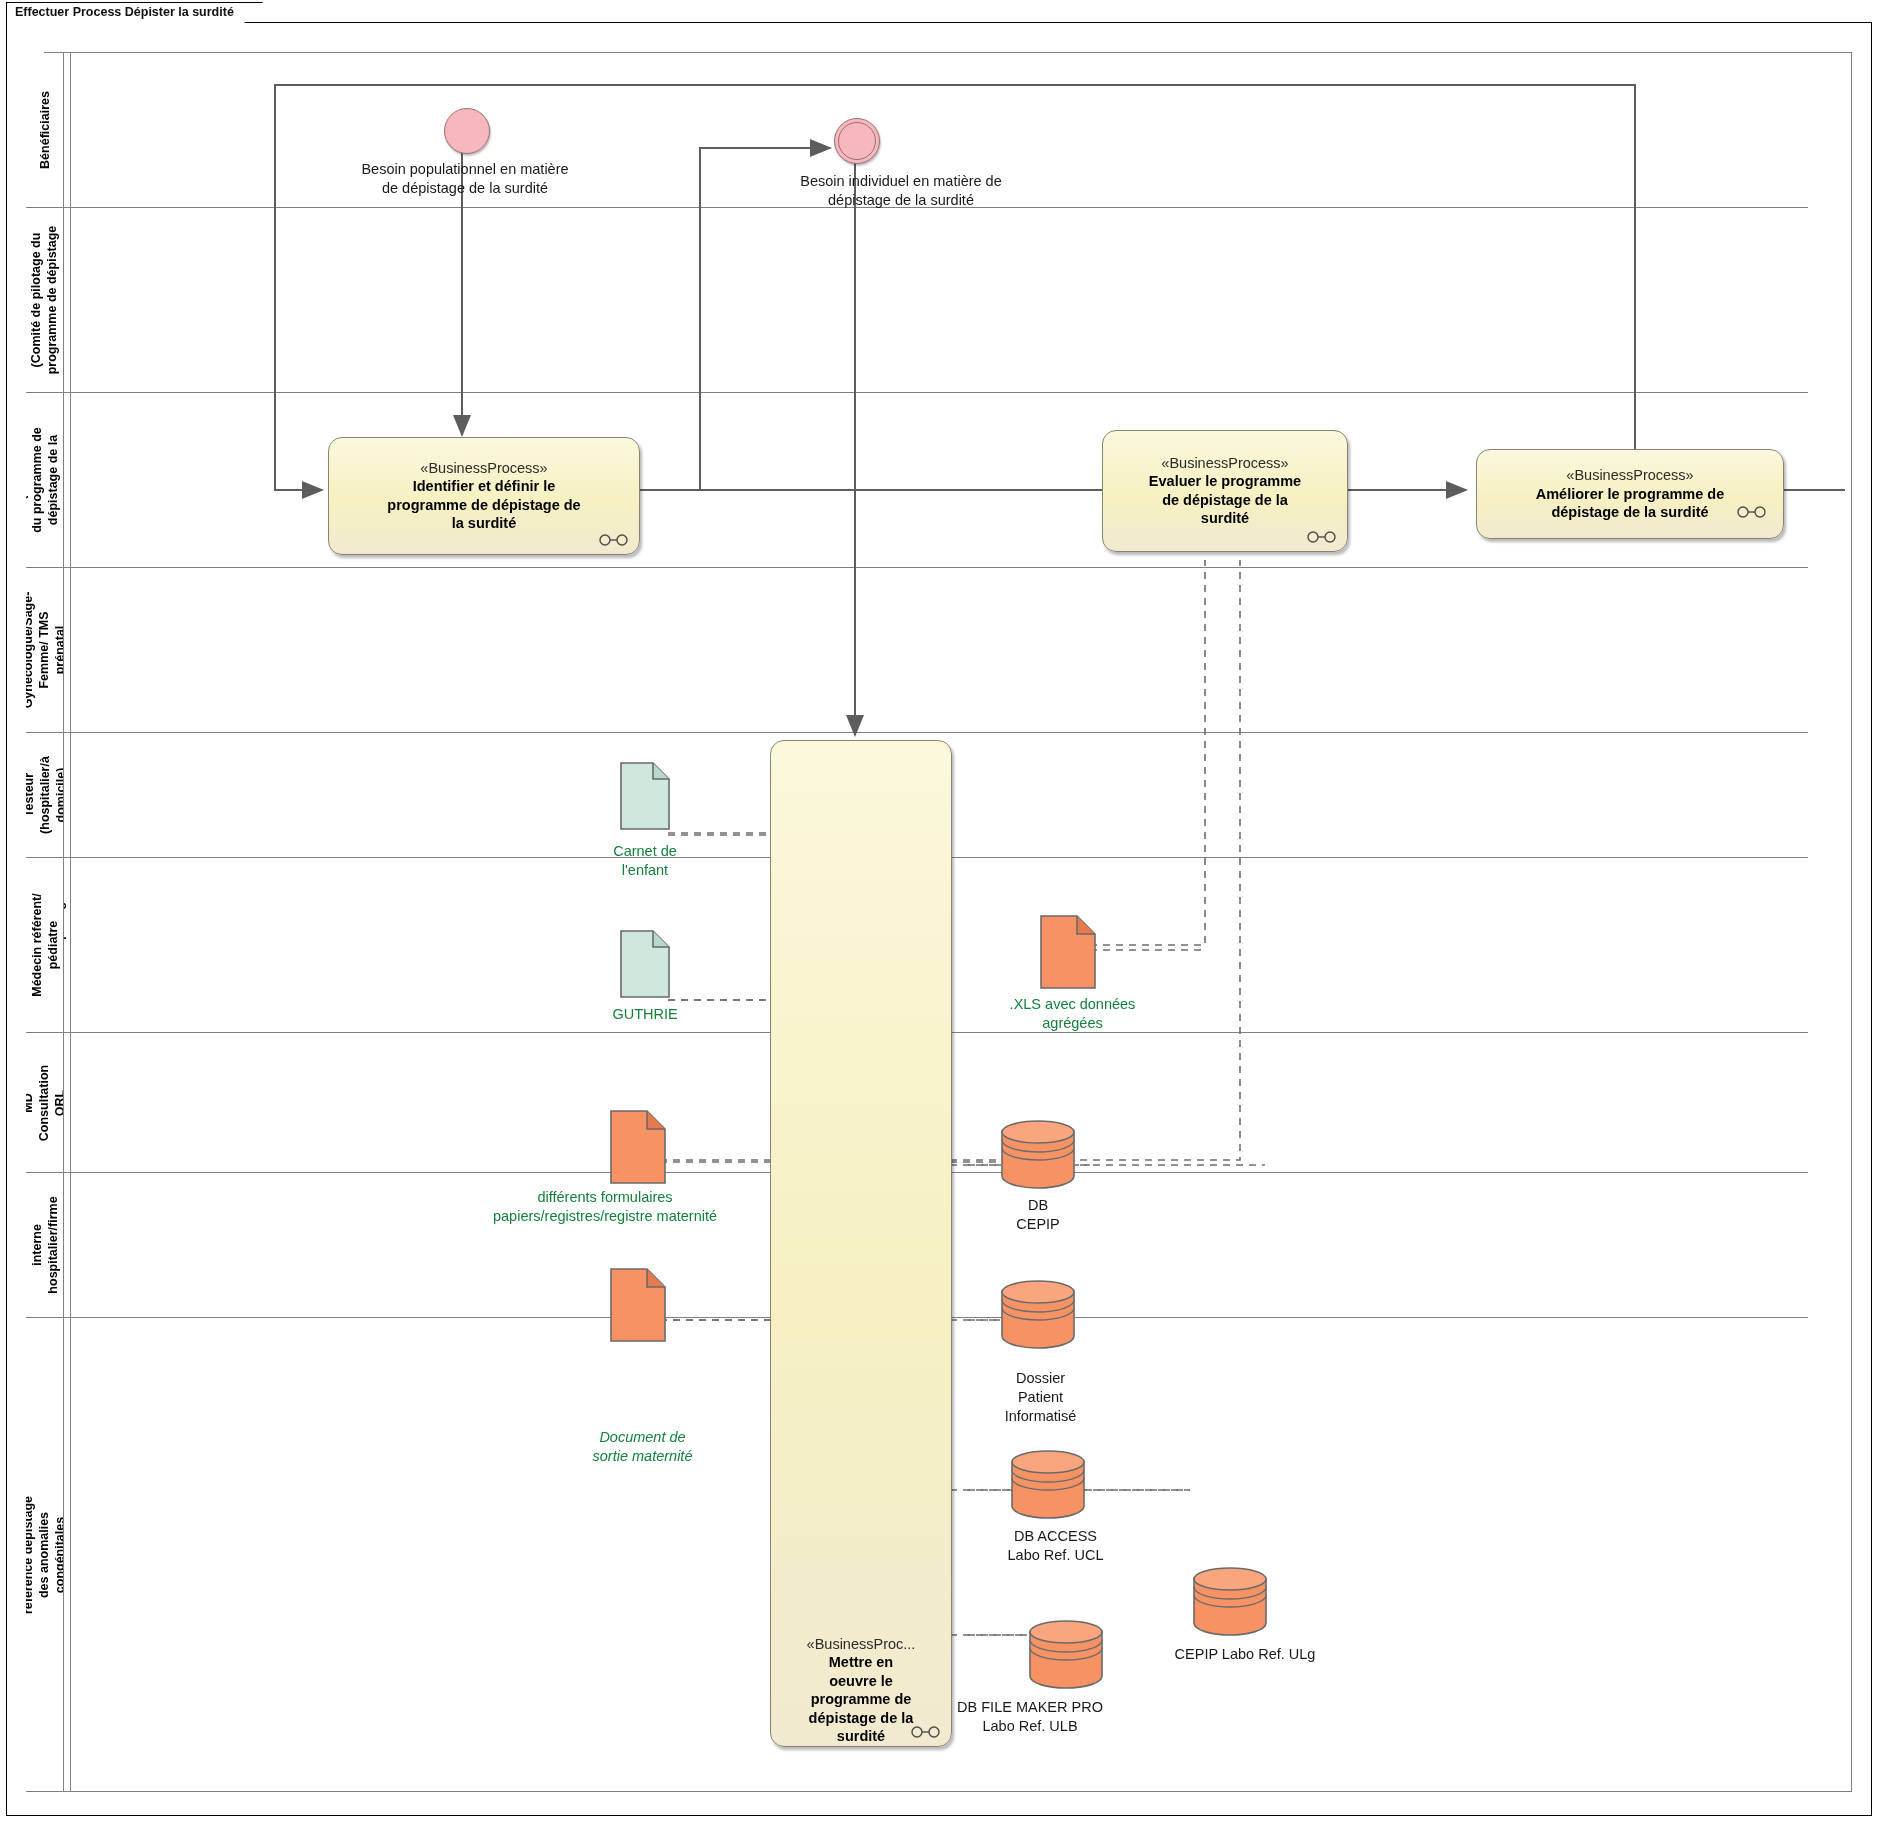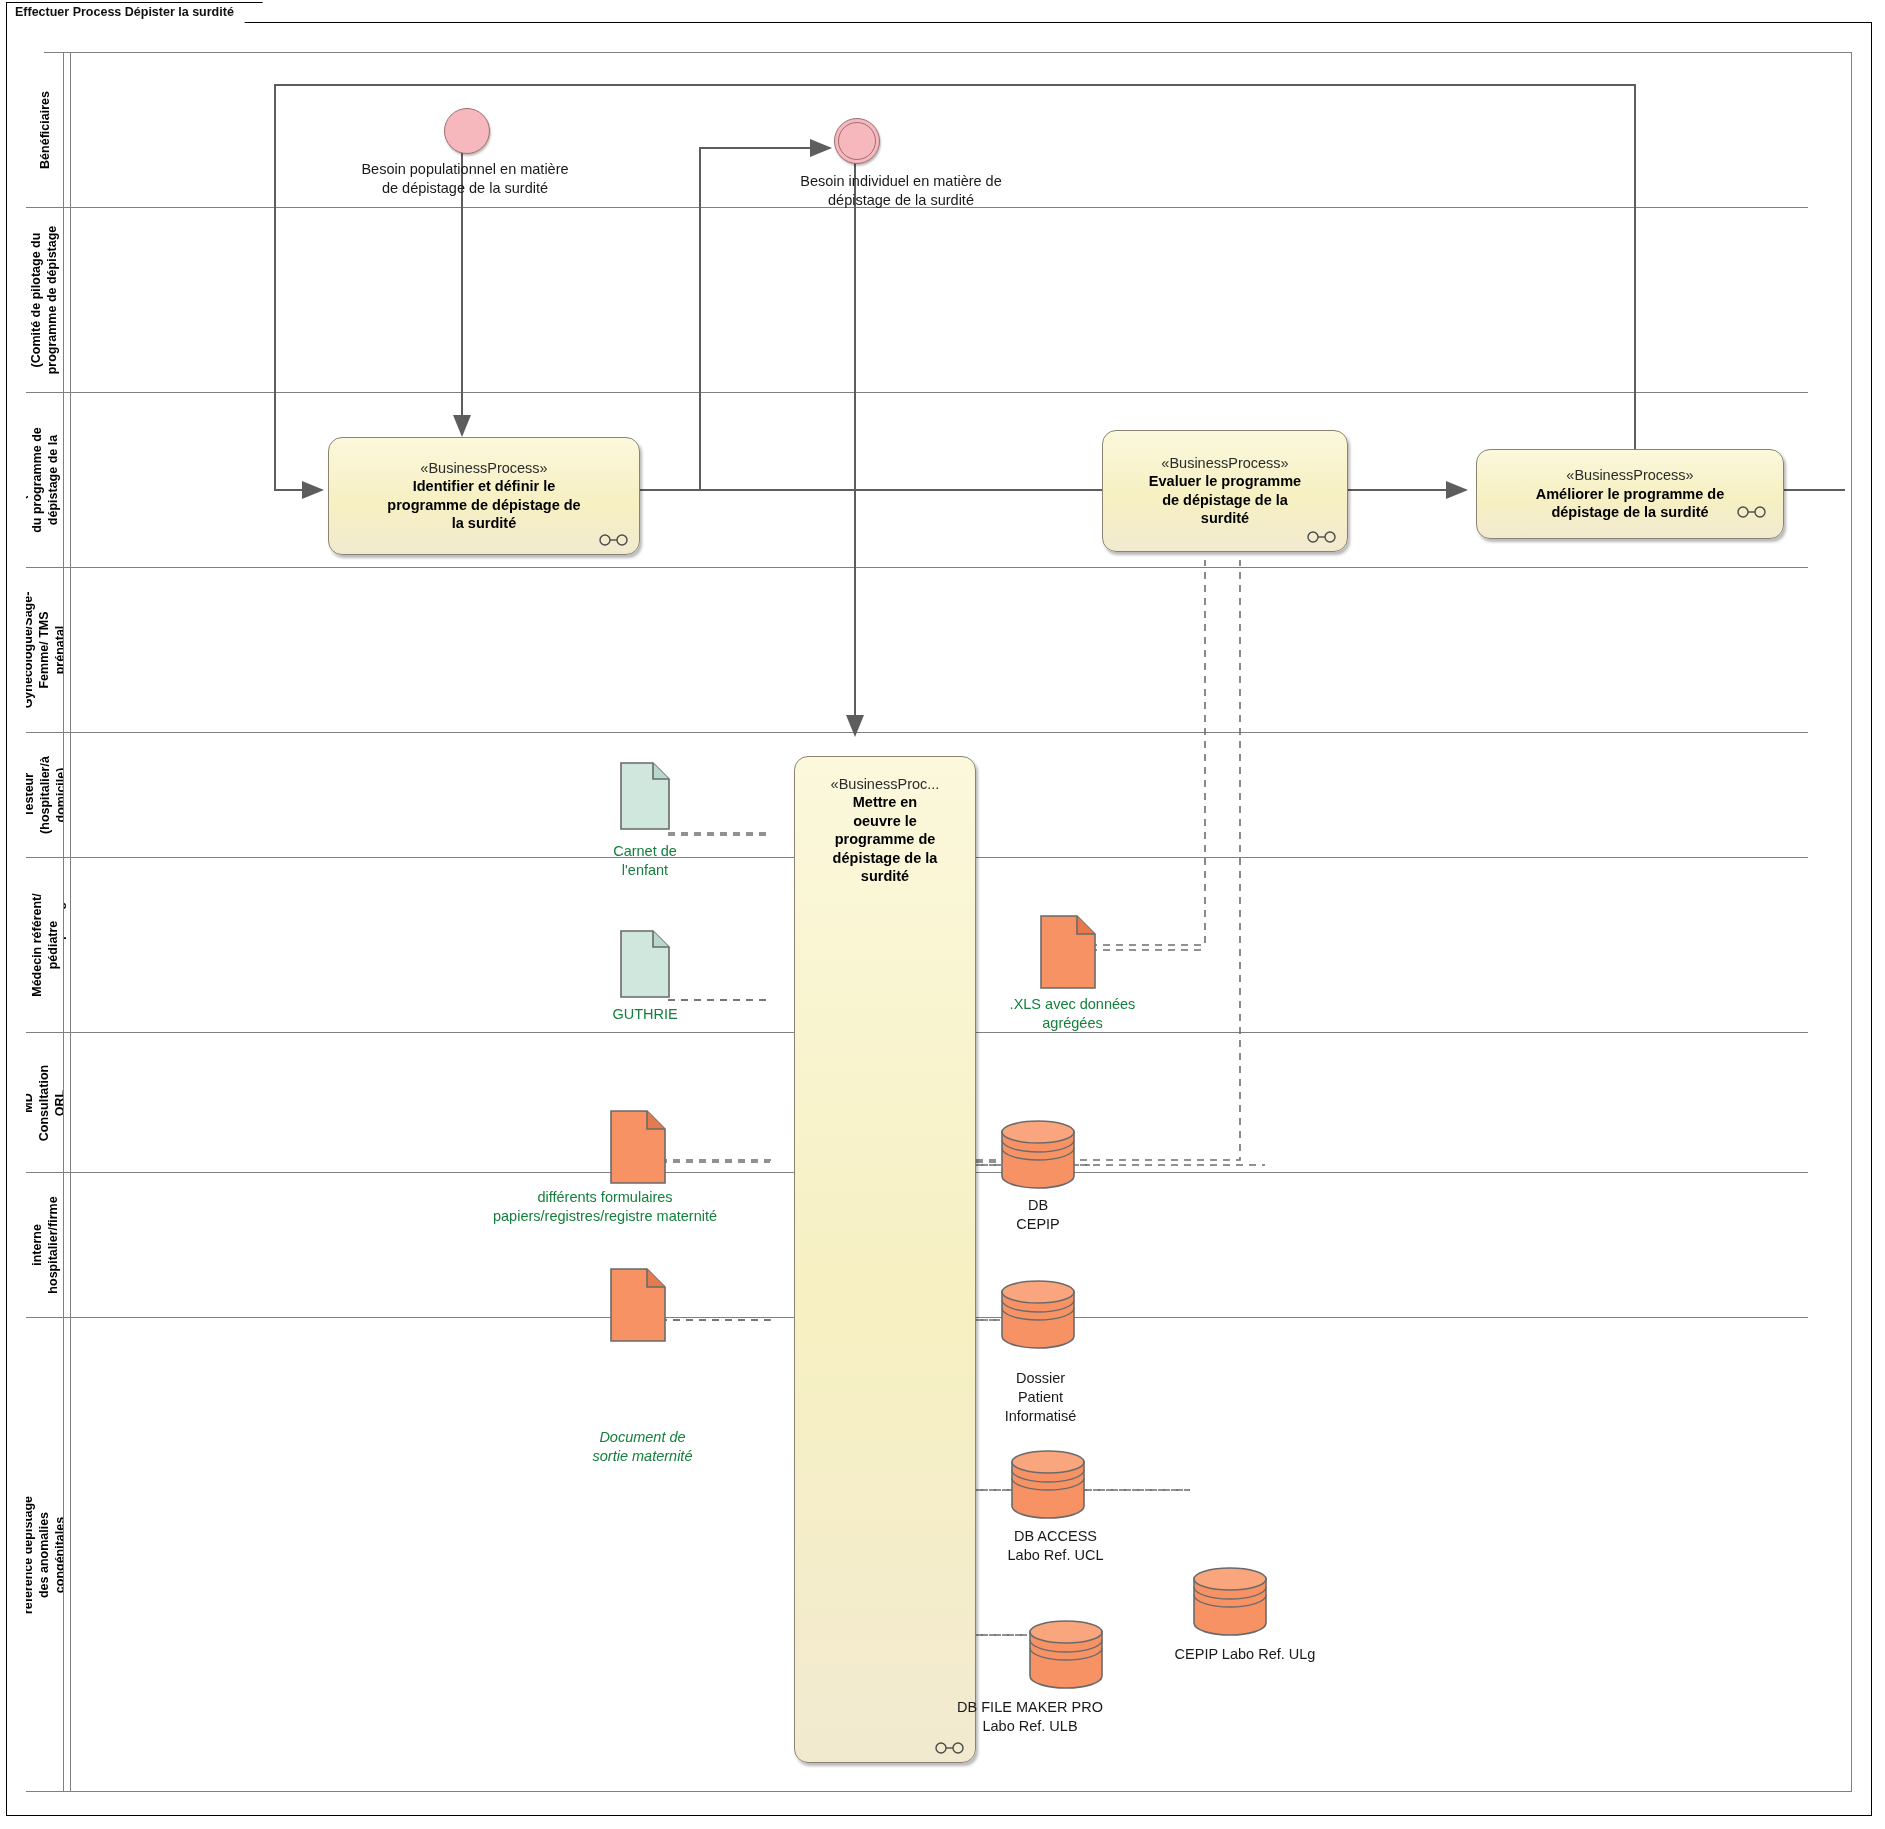--- a/index.html
+++ b/index.html
@@ -197,21 +197,21 @@
   <div class="task" style="left:1476px;top:449px;width:308px;height:90px;">
     <div class="stereo">«BusinessProcess»</div>
     <div class="tname">Améliorer le programme de<br>dépistage de la surdité</div>
     <svg class="subproc" viewBox="0 0 30 12" style="right:16px;bottom:20px;">
       <circle cx="6" cy="6" r="5" fill="none" stroke="#4b4b4b" stroke-width="1.4"></circle>
       <circle cx="23" cy="6" r="5" fill="none" stroke="#4b4b4b" stroke-width="1.4"></circle>
       <line x1="11" y1="6" x2="18" y2="6" stroke="#4b4b4b" stroke-width="1.4"></line>
     </svg>
   </div>
 
-  <div class="task vertical" style="left:770px;top:756px;width:182px;height:1007px;justify-content:flex-start;padding-top:18px;margin-left:24px;">
+  <div class="task vertical" style="left:770px;top:740px;width:182px;height:1007px;justify-content:flex-end;padding-top:18px;">
     <div class="stereo">«BusinessProc...</div>
     <div class="tname">Mettre en<br>oeuvre le<br>programme de<br>dépistage de la<br>surdité</div>
     <svg class="subproc" viewBox="0 0 30 12">
       <circle cx="6" cy="6" r="5" fill="none" stroke="#4b4b4b" stroke-width="1.4"></circle>
       <circle cx="23" cy="6" r="5" fill="none" stroke="#4b4b4b" stroke-width="1.4"></circle>
       <line x1="11" y1="6" x2="18" y2="6" stroke="#4b4b4b" stroke-width="1.4"></line>
     </svg>
   </div>
 
   <div class="doc" style="left:620px;top:762px;width:50px;height:68px;">

